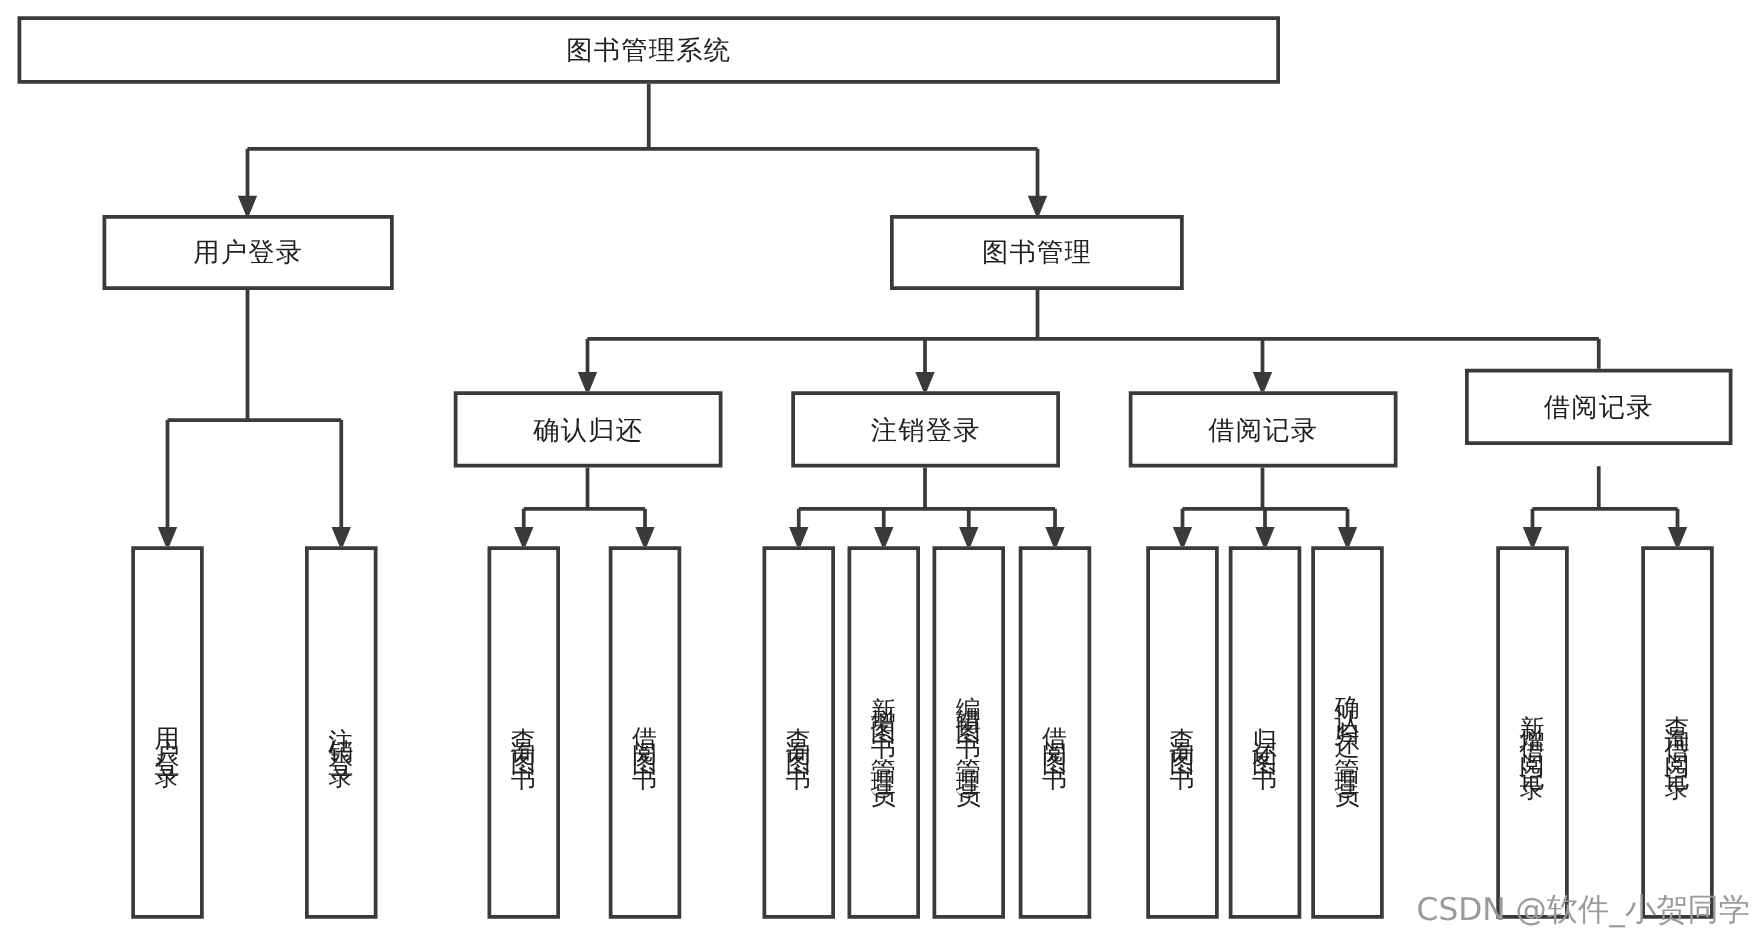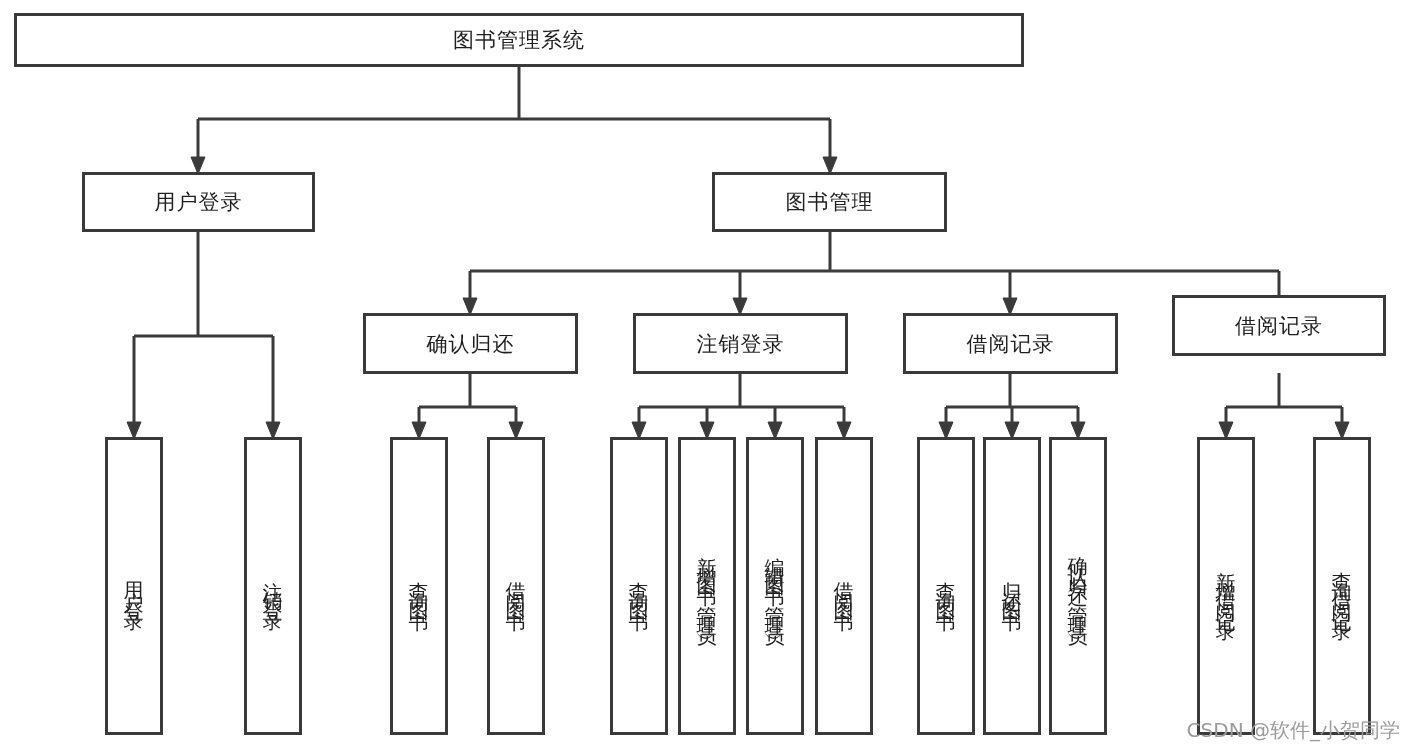--- a/index.html
+++ b/index.html
@@ -44,21 +44,21 @@
   .vbox span {
     writing-mode: vertical-lr;
     font-size: 20px;
     line-height: 1.3;
     letter-spacing: 10px;
   }
   .watermark {
     position: absolute;
     right: 5px;
     bottom: 3px;
-    font-size: 20px;
+    font-size: 25px;
     color: var(--watermark);
     z-index: 3;
     white-space: nowrap;
   }
 </style>
 </head>
 <body>
 
 <div class="stage">
 

